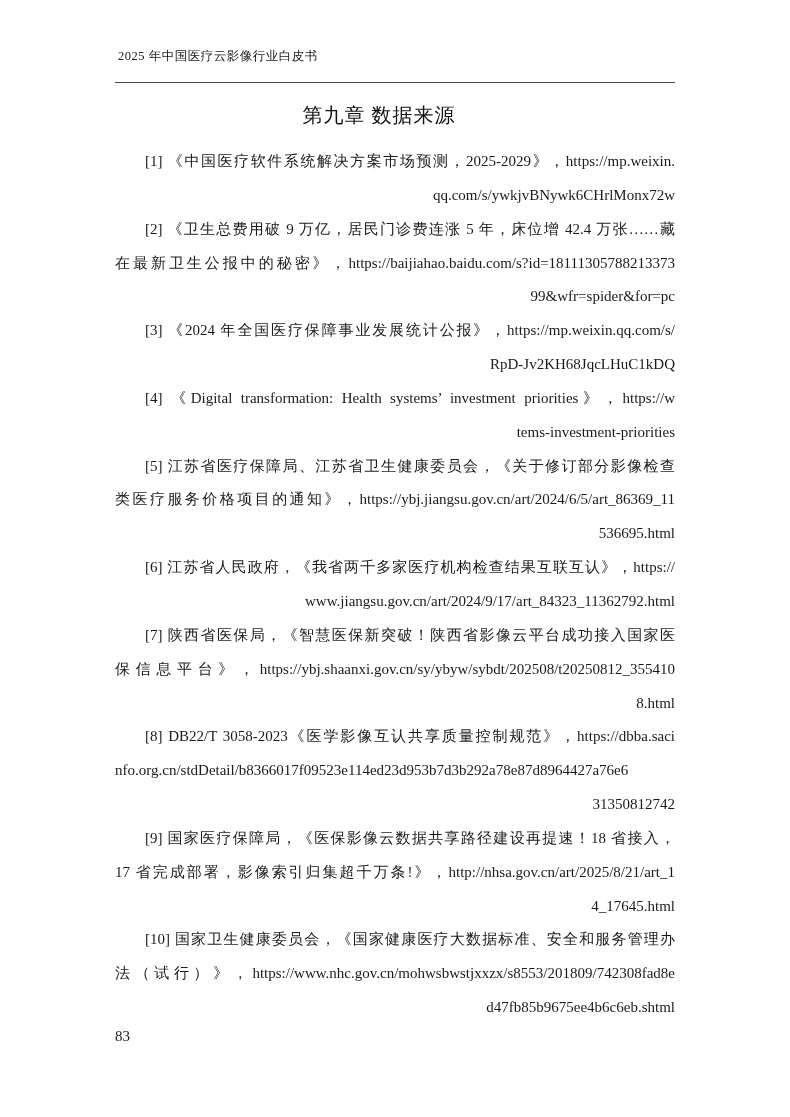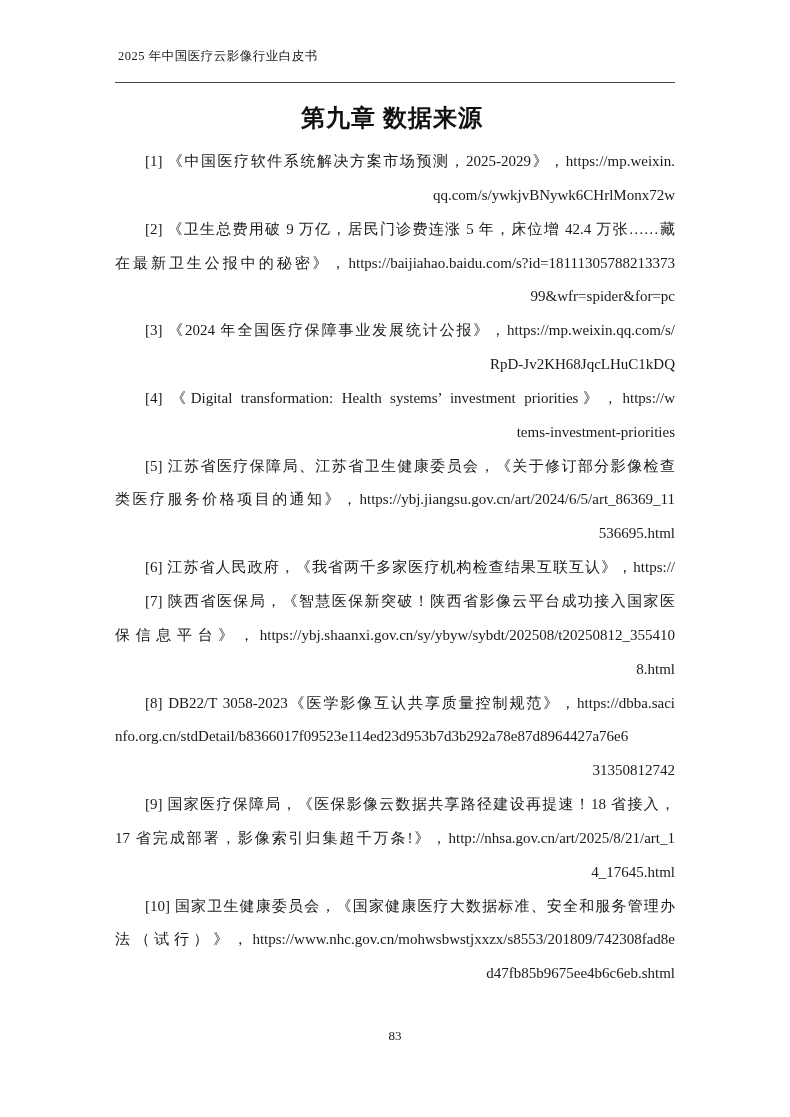--- a/index.html
+++ b/index.html
@@ -25,25 +25,25 @@
     position: absolute;
     top: 82px;
     left: 115px;
     width: 560px;
     height: 0;
     border-bottom: 1.5px solid #4a4a4a;
   }
   .chapter-title {
     position: absolute;
     top: 102px;
-    left: 112px;
+    left: 99px;
     width: 560px;
     text-align: center;
-    font-size: 24px;
-    font-weight: 700;
+    font-size: 20px;
+    font-weight: 400;
     letter-spacing: 1px;
     color: #111111;
   }
   .refs {
     position: absolute;
     top: 145px;
     left: 115px;
     width: 560px;
   }
   .line {
@@ -54,22 +54,21 @@
     text-align: right;
     color: #1a1a1a;
   }
   .line.first { text-indent: 30px; }
   .line.fill { text-align: justify; text-align-last: justify; }
   .page-number {
     position: absolute;
     top: 1028px;
     left: 115px;
     width: 560px;
-    text-align: center;
-    font-size: 13px;
+    font-size: 15px;
     color: #1a1a1a;
   }
 </style>
 </head>
 <body>
 
 <div class="page">
 
   <div class="header-text">2025 年中国医疗云影像行业白皮书</div>
 
@@ -84,20 +83,21 @@
       <div class="line fill">在最新卫生公报中的秘密》，https://baijiahao.baidu.com/s?id=18111305788213373</div>
       <div class="line">99&amp;wfr=spider&amp;for=pc</div>
       <div class="line first fill">[3] 《2024 年全国医疗保障事业发展统计公报》，https://mp.weixin.qq.com/s/</div>
       <div class="line">RpD-Jv2KH68JqcLHuC1kDQ</div>
       <div class="line first fill">[4] 《Digital transformation: Health systems’ investment priorities》，https://w</div>
       <div class="line">tems-investment-priorities</div>
       <div class="line first fill">[5] 江苏省医疗保障局、江苏省卫生健康委员会，《关于修订部分影像检查</div>
       <div class="line fill">类医疗服务价格项目的通知》，https://ybj.jiangsu.gov.cn/art/2024/6/5/art_86369_11</div>
       <div class="line">536695.html</div>
       <div class="line first fill">[6] 江苏省人民政府，《我省两千多家医疗机构检查结果互联互认》，https://</div>
+      <div class="line">www.jiangsu.gov.cn/art/2024/9/17/art_84323_11362792.html</div>
       <div class="line first fill">[7] 陕西省医保局，《智慧医保新突破！陕西省影像云平台成功接入国家医</div>
       <div class="line fill">保信息平台》，https://ybj.shaanxi.gov.cn/sy/ybyw/sybdt/202508/t20250812_355410</div>
       <div class="line">8.html</div>
       <div class="line first fill">[8] DB22/T 3058-2023《医学影像互认共享质量控制规范》，https://dbba.saci</div>
       <div class="line fill">nfo.org.cn/stdDetail/b8366017f09523e114ed23d953b7d3b292a78e87d8964427a76e6</div>
       <div class="line">31350812742</div>
       <div class="line first fill">[9] 国家医疗保障局，《医保影像云数据共享路径建设再提速！18 省接入，</div>
       <div class="line fill">17 省完成部署，影像索引归集超千万条!》，http://nhsa.gov.cn/art/2025/8/21/art_1</div>
       <div class="line">4_17645.html</div>
       <div class="line first fill">[10] 国家卫生健康委员会，《国家健康医疗大数据标准、安全和服务管理办</div>

